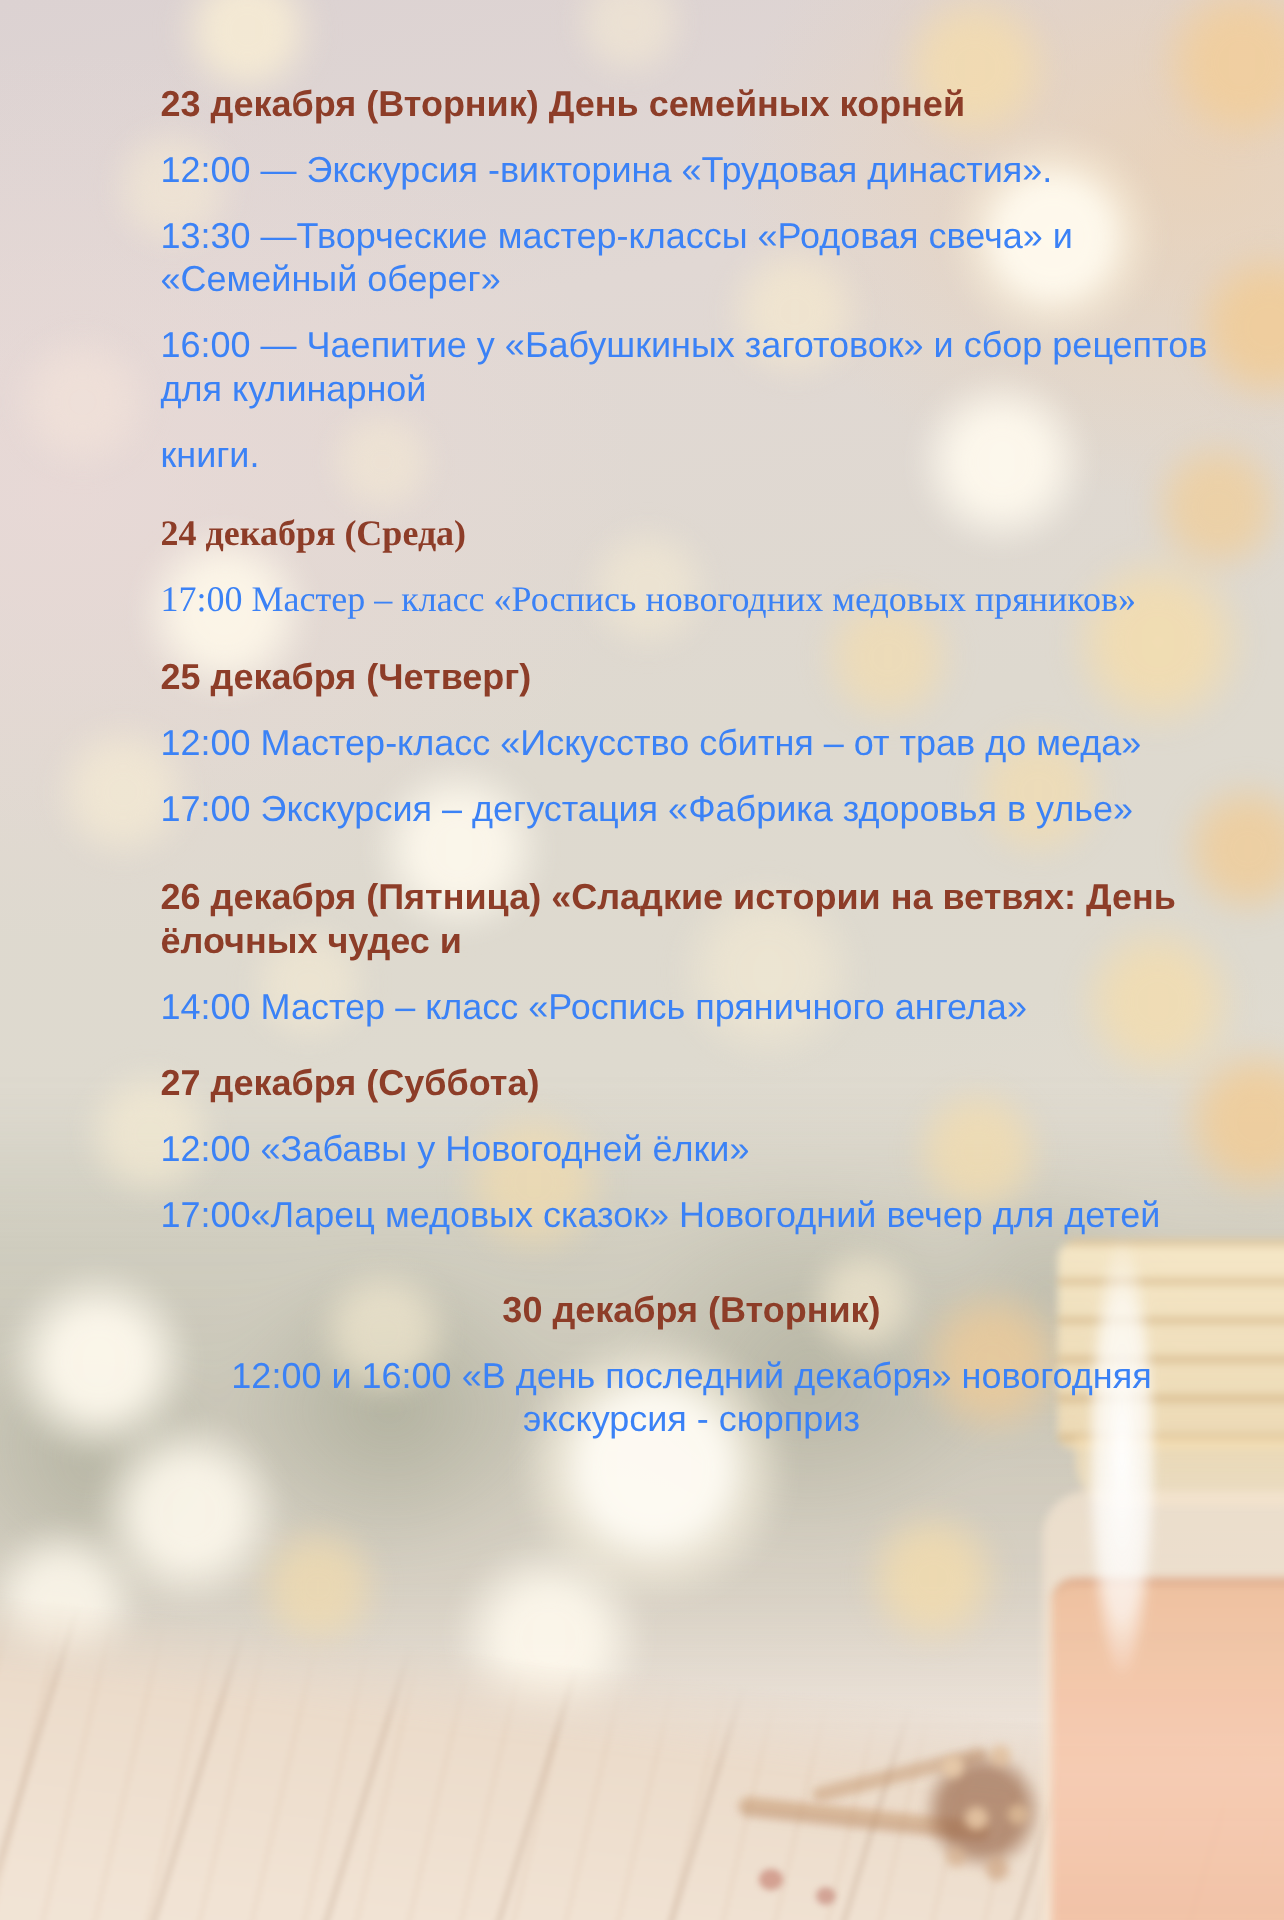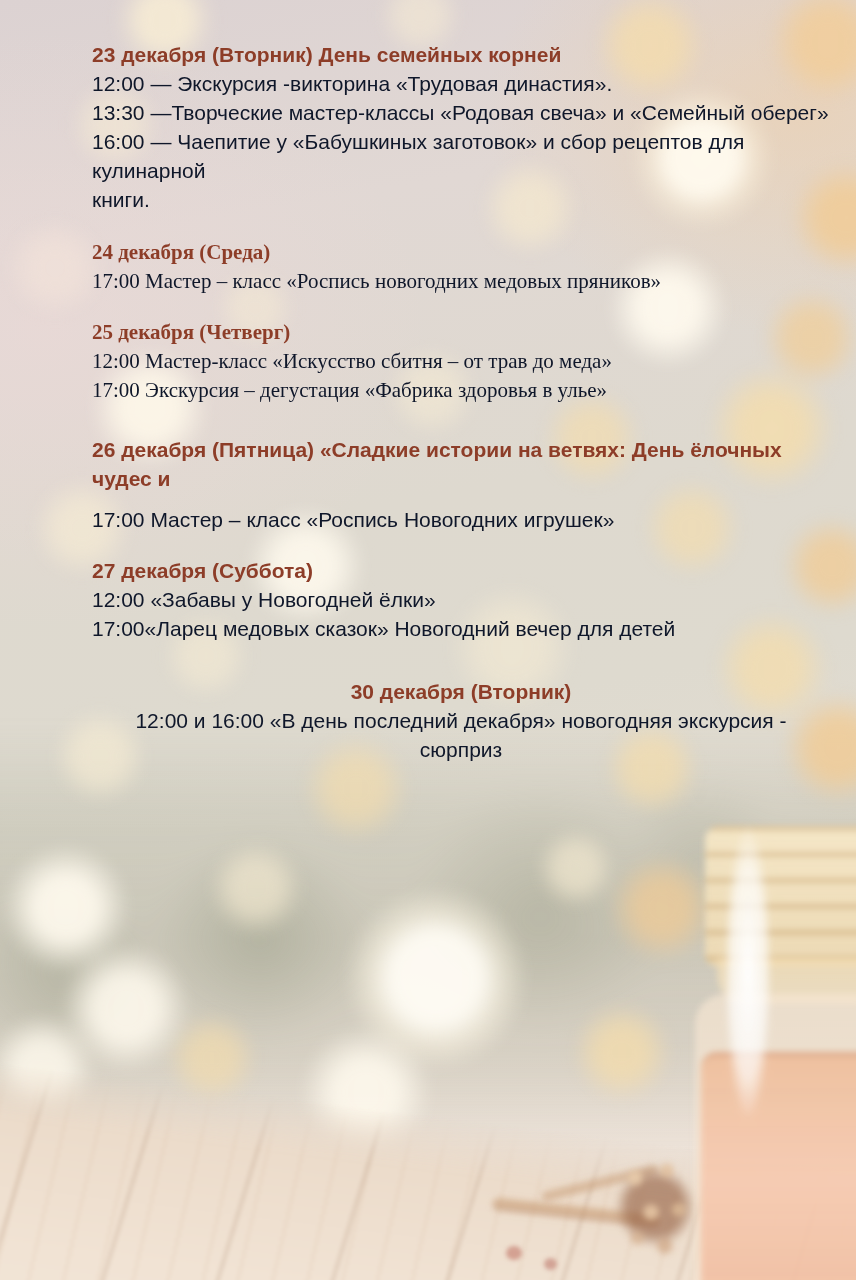--- a/index.html
+++ b/index.html
@@ -135,25 +135,25 @@
     border-radius:5px; transform:rotate(-14deg); filter:blur(3px);
     background:rgba(198,152,112,.5);
   }
   .berry-1{left:506px; top:1246px; width:16px; height:14px; border-radius:50%;
     background:rgba(190,110,95,.55); filter:blur(2px); z-index:5;}
   .berry-2{left:544px; top:1258px; width:13px; height:12px; border-radius:50%;
     background:rgba(182,104,92,.5); filter:blur(2px); z-index:5;}
 
   
   .schedule{left:92px; top:40px; right:26px; z-index:10;}
-  .schedule p{margin:0; font-size:21px; line-height:29px;}
+  .schedule p{margin:15px; font-size:24px; line-height:29px;}
   .h{font-weight:700; color:#8d3d28;}
-  .l{color:#0f172a;}
+  .l{color:#3b82f6;}
   .sec-2{margin-top:24px;font-family:Liberation Serif, serif;}
-  .sec-3{margin-top:22px;font-family:Liberation Serif, serif;}
+  .sec-3{margin-top:22px;}
   .sec-4{margin-top:30px;}
   .sec-4 .h-group{margin-bottom:12px;}
   .sec-5{margin-top:22px;}
   .sec-6{margin-top:34px;text-align:center;}
 </style>
 </head>
 <body>
 
 <div class="poster">
 
@@ -195,21 +195,21 @@
     <section class="sec sec-3">
       <p class="h">25 декабря (Четверг)</p>
       <p class="l">12:00 Мастер-класс «Искусство сбитня – от трав до меда»</p>
       <p class="l">17:00 Экскурсия – дегустация «Фабрика здоровья в улье»</p>
     </section>
 
     <section class="sec sec-4">
       <div class="h-group">
         <p class="h">26 декабря (Пятница) «Сладкие истории на ветвях: День ёлочных чудес и</p>
       </div>
-      <p class="l">17:00 Мастер – класс «Роспись Новогодних игрушек»</p>
+      <p class="l">14:00 Мастер – класс «Роспись пряничного ангела»</p>
     </section>
 
     <section class="sec sec-5">
       <p class="h">27 декабря (Суббота)</p>
       <p class="l">12:00 «Забавы у Новогодней ёлки»</p>
       <p class="l">17:00«Ларец медовых сказок» Новогодний вечер для детей</p>
     </section>
 
     <section class="sec sec-6">
       <p class="h">30 декабря (Вторник)</p>

